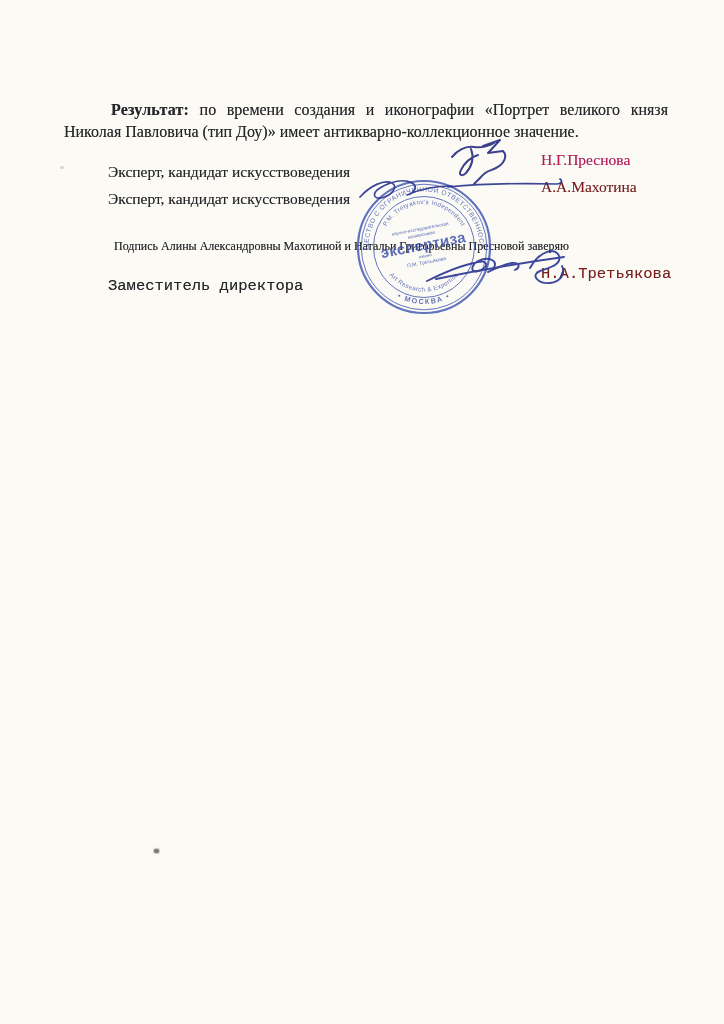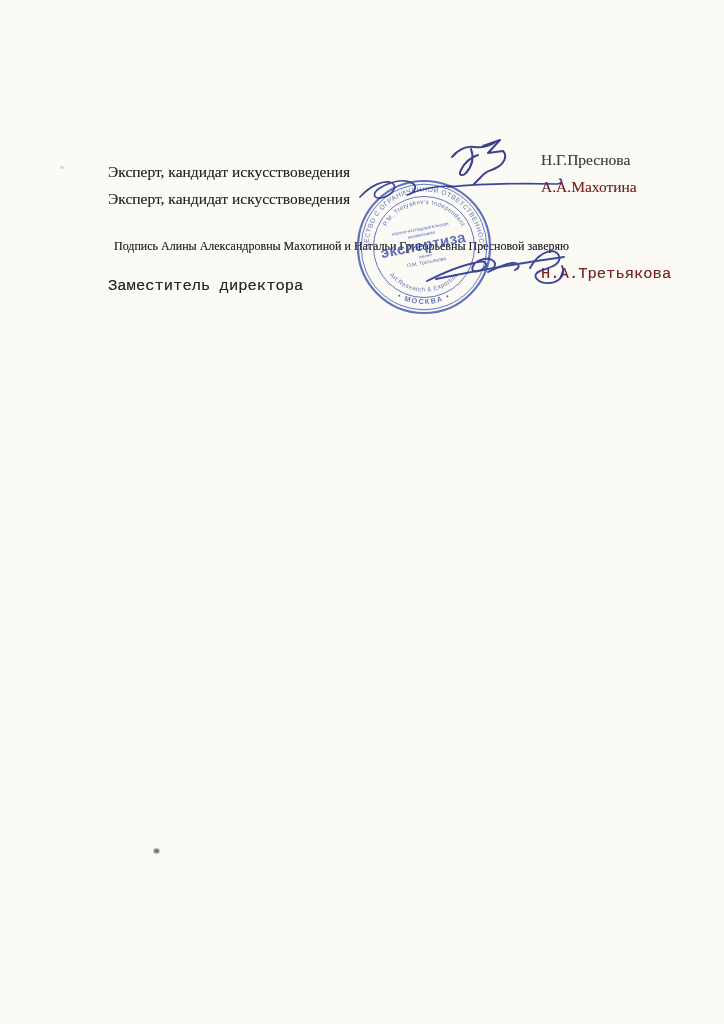--- a/index.html
+++ b/index.html
@@ -14,21 +14,21 @@
   .result-par{
     position:absolute;left:64px;top:83px;width:604px;
     font-size:16px;line-height:22px;
     text-align:justify;text-indent:47px;
     text-shadow:0 0 .5px rgba(40,40,45,.55);
   }
   .result-par b{letter-spacing:.2px;}
   .row{position:absolute;left:0;width:724px;height:22px;font-size:15.5px;}
   .row .role{position:absolute;left:108px;top:0;white-space:nowrap;text-shadow:0 0 .5px rgba(40,40,45,.5);margin-top:12px;}
   .row .name{position:absolute;left:541px;top:0;white-space:nowrap;text-shadow:0 0 .5px rgba(40,40,45,.4);}
-  .name-faded{color:#404040;}
+  .name-faded{color:#be185d;}
   .name-dark{color:#7f1d1d;}
   .cert-par{
     position:absolute;left:64px;top:223px;width:575px;
     font-size:12px;line-height:22px;text-indent:44px;
     text-shadow:0 0 .5px rgba(40,40,45,.5);
     margin-left:6px;
   }
   .stamp-svg{
     position:absolute;left:354px;top:177px;width:140px;height:140px;
     opacity:.82;filter:blur(.3px);
@@ -42,20 +42,21 @@
   .speck-1{left:154px;top:849px;width:5px;height:4px;background:#77766c;box-shadow:0 0 1px 1px rgba(140,138,125,.5);}
   .speck-2{left:60px;top:166px;width:4px;height:3px;background:#d9d6cd;}
   .stamp-ring-text{font-family:"Liberation Sans",sans-serif;fill:#4254ac;}
   .stamp-center-text{font-family:"Liberation Sans",sans-serif;fill:#3c4ea9;}
 </style>
 </head>
 <body>
 
 <div class="page">
 
+  <p class="result-par"><b>Результат:</b> <span>по времени создания и иконографии «Портрет великого князя Николая Павловича (тип Доу)» имеет антикварно-коллекционное значение.</span></p>
 
   <div class="row" style="top:151px;">
     <span class="role">Эксперт, кандидат искусствоведения</span>
     <span class="name name-faded">Н.Г.Преснова</span>
   </div>
   <div class="row" style="top:178px;">
     <span class="role">Эксперт, кандидат искусствоведения</span>
     <span class="name name-dark">А.А.Махотина</span>
   </div>
 

